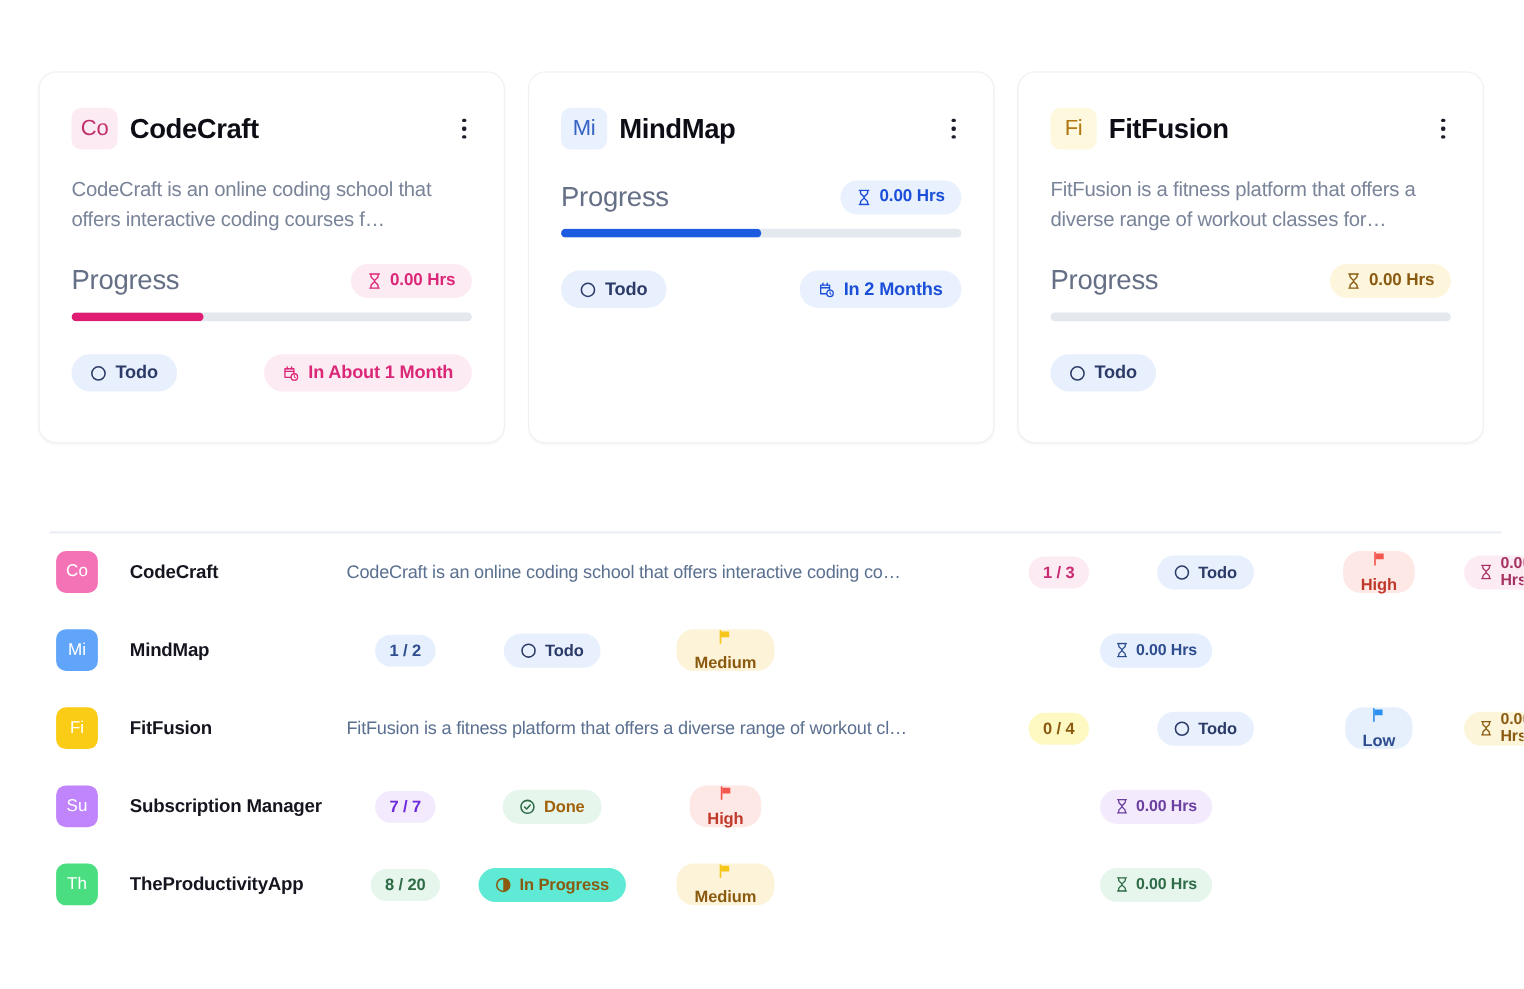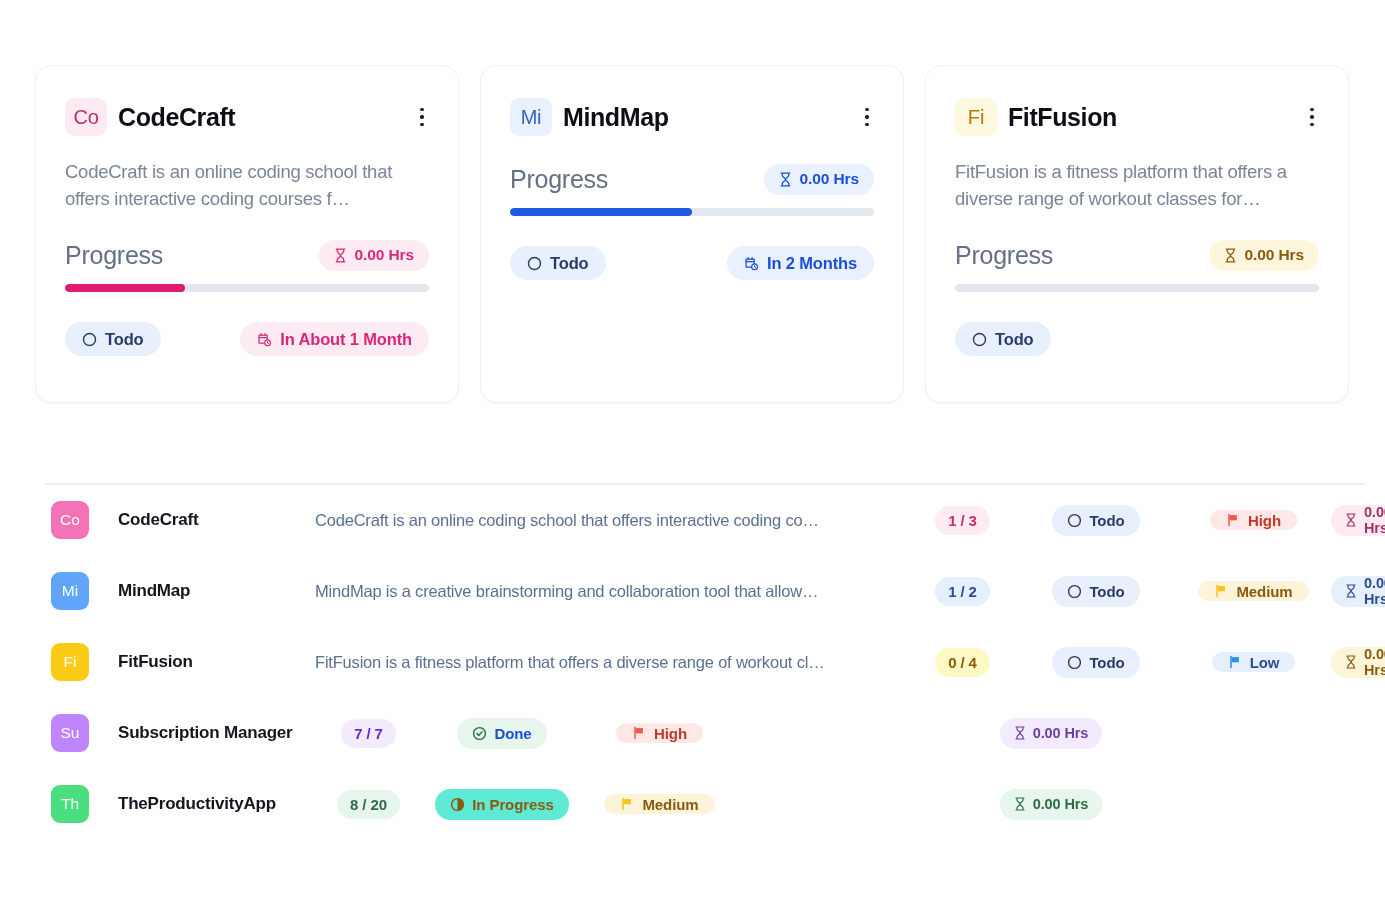--- a/index.html
+++ b/index.html
@@ -193,23 +193,23 @@
   .cell-status { width: 160px; flex: none; display:flex; justify-content:center; }
   .t-status-pill {
     display: inline-flex; align-items: center; gap: 7px;
     height: 31px; padding: 0 15px;
     border-radius: 16px;
     font-size: 15px; font-weight: 700; letter-spacing: -0.1px;
   }
   .cell-priority { width: 155px; flex: none; display:flex; justify-content:center; }
   .prio-pill {
     display: inline-flex; align-items: center; gap: 8px;
-    height: 20px; padding: 0 16px;
+    height: 38px; padding: 0 16px;
     border-radius: 16px;
-    font-size: 15px; font-weight: 700; letter-spacing: -0.1px;
+    font-size: 15px; font-weight: 700; letter-spacing: -0.1px; flex-direction: column;
   }
   .cell-hours { flex: 1; display:flex; justify-content:center; }
   .t-hours-pill {
     display: inline-flex; align-items: center; gap: 7px;
     height: 31px; padding: 0 14px;
     border-radius: 16px;
     font-size: 14.5px; font-weight: 700; letter-spacing: -0.1px;
   }
   .flag-ico { display:block; }
   svg { flex: none; }
@@ -372,21 +372,20 @@
             </svg>
         <span>0.00 Hrs</span>
       </span>
     </div>
       </div>
       <div class="trow">
     <div class="cell-avatar">
       <div class="row-avatar" style="background:#60A5FA">Mi</div>
     </div>
     <div class="cell-name">MindMap</div>
-    <div class="cell-desc">MindMap is a creative brainstorming and collaboration tool that allow…</div>
     <div class="cell-count">
       <span class="count-pill" style="background:#E6EFFD;color:#2E4D8F">1 / 2</span>
     </div>
     <div class="cell-status">
       <span class="t-status-pill" style="background:#E8F0FD;color:#2B3A67">
         <svg width="15" height="15" viewBox="0 0 16 16" fill="none">
               <circle cx="8" cy="8" r="6.3" stroke="#2B3A67" stroke-width="1.5"></circle>
             </svg>
         <span>Todo</span>
       </span>
@@ -446,21 +445,21 @@
       </div>
       <div class="trow">
     <div class="cell-avatar">
       <div class="row-avatar" style="background:#C084FC">Su</div>
     </div>
     <div class="cell-name">Subscription Manager</div>
     <div class="cell-count">
       <span class="count-pill" style="background:#F3EAFD;color:#6d28d9">7 / 7</span>
     </div>
     <div class="cell-status">
-      <span class="t-status-pill" style="background:#E6F6EC;color:#1d4ed8">
+      <span class="t-status-pill" style="background:#E6F6EC;color:#a16207">
         <svg width="15" height="15" viewBox="0 0 16 16" fill="none">
               <circle cx="8" cy="8" r="6.3" stroke="#2E6B46" stroke-width="1.5"></circle>
               <path d="M5.2 8.1l2 2 3.5-3.9" stroke="#2E6B46" stroke-width="1.5" stroke-linecap="round" stroke-linejoin="round"></path>
             </svg>
         <span>Done</span>
       </span>
     </div>
     <div class="cell-priority">
       <span class="prio-pill" style="background:#FDE8E6;color:#C0392B">
         <svg width="14" height="14" viewBox="0 0 14 14" fill="none" class="flag-ico">

